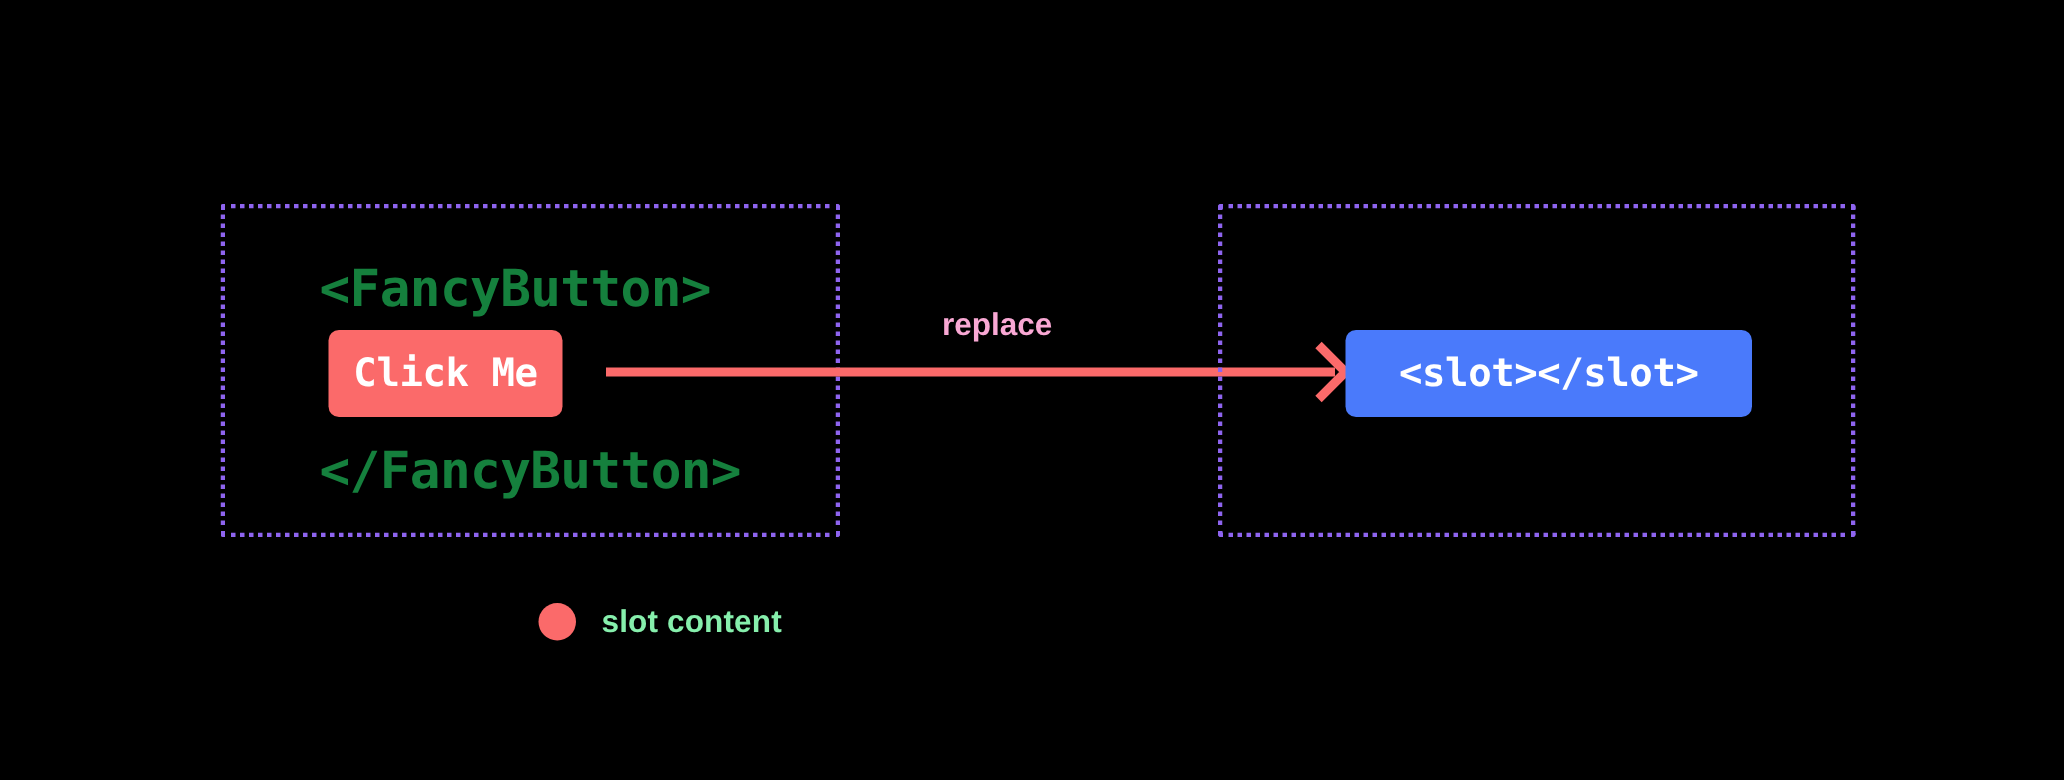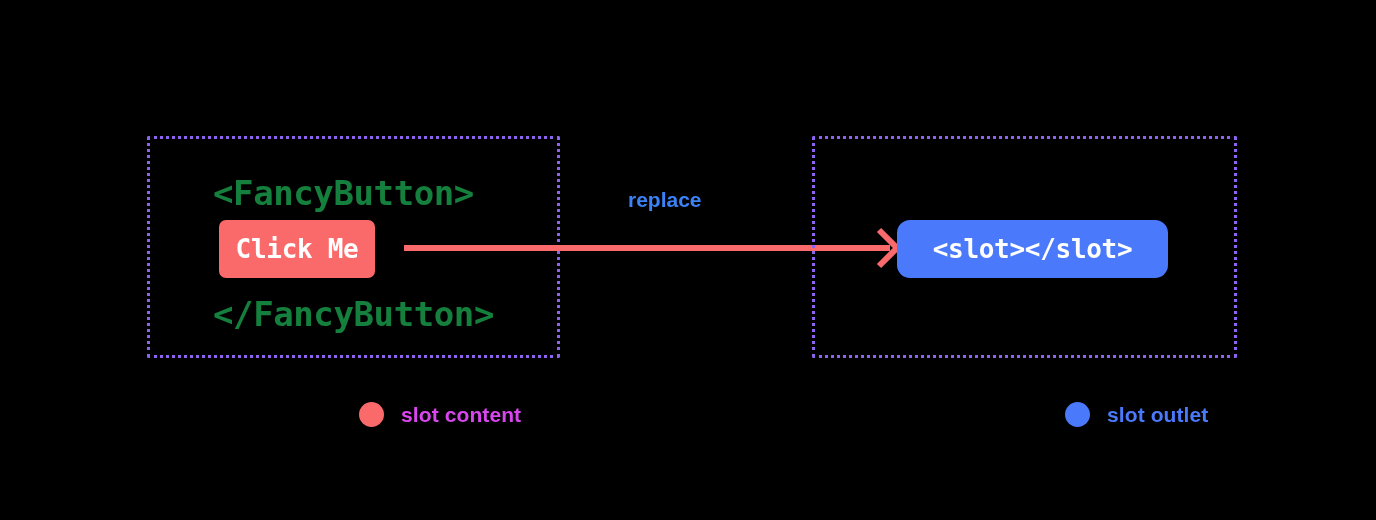--- a/index.html
+++ b/index.html
@@ -75,40 +75,39 @@
     white-space: nowrap;
     box-sizing: border-box;
   }
   #chip-slot-content {
     left: 219px; top: 220px; width: 156px; height: 58px;
     background: #fb6a6a;
   }
   #chip-slot-outlet {
     left: 897px; top: 220px; width: 271px; height: 58px;
     background: #4a7afb;
-    border-radius: 13px;
   }
 
   
   #arrow-svg {
     position: absolute;
     left: 398px;
     top: 222px;
     width: 510px;
     height: 52px;
     overflow: visible;
   }
   #arrow-label {
     position: absolute;
     left: 628px;
-    top: 188px;
+    top: 205px;
     font-family: "Liberation Sans", sans-serif;
     font-weight: bold;
     font-size: 21px;
-    color: #3b82f6;
+    color: #f9a8d4;
     white-space: nowrap;
   }
 
   
   .legend-item {
     position: absolute;
     display: flex;
     align-items: center;
     gap: 17px;
   }
@@ -124,21 +123,21 @@
   .legend-dot.red  { background: #fb6a6a; }
   .legend-dot.blue { background: #4a7afb; }
 
   .legend-label {
     font-family: "Liberation Sans", sans-serif;
     font-weight: bold;
     font-size: 21px;
     letter-spacing: 0.1px;
     white-space: nowrap;
   }
-  .legend-label.red  { color: #d946ef; }
+  .legend-label.red  { color: #86efac; }
   .legend-label.blue { color: #4a7afb; }
 </style>
 </head>
 <body>
 
 <div class="stage">
 
 
   <div class="template-box" id="box-left"></div>
 
@@ -160,18 +159,14 @@
 
 
   <div class="chip" id="chip-slot-outlet">&lt;slot&gt;&lt;/slot&gt;</div>
 
 
   <div class="legend-item" id="legend-slot-content">
     <span class="legend-dot red"></span>
     <span class="legend-label red">slot content</span>
   </div>
 
-  <div class="legend-item" id="legend-slot-outlet">
-    <span class="legend-dot blue"></span>
-    <span class="legend-label blue">slot outlet</span>
-  </div>
 
 </div>
 
 </body></html>

